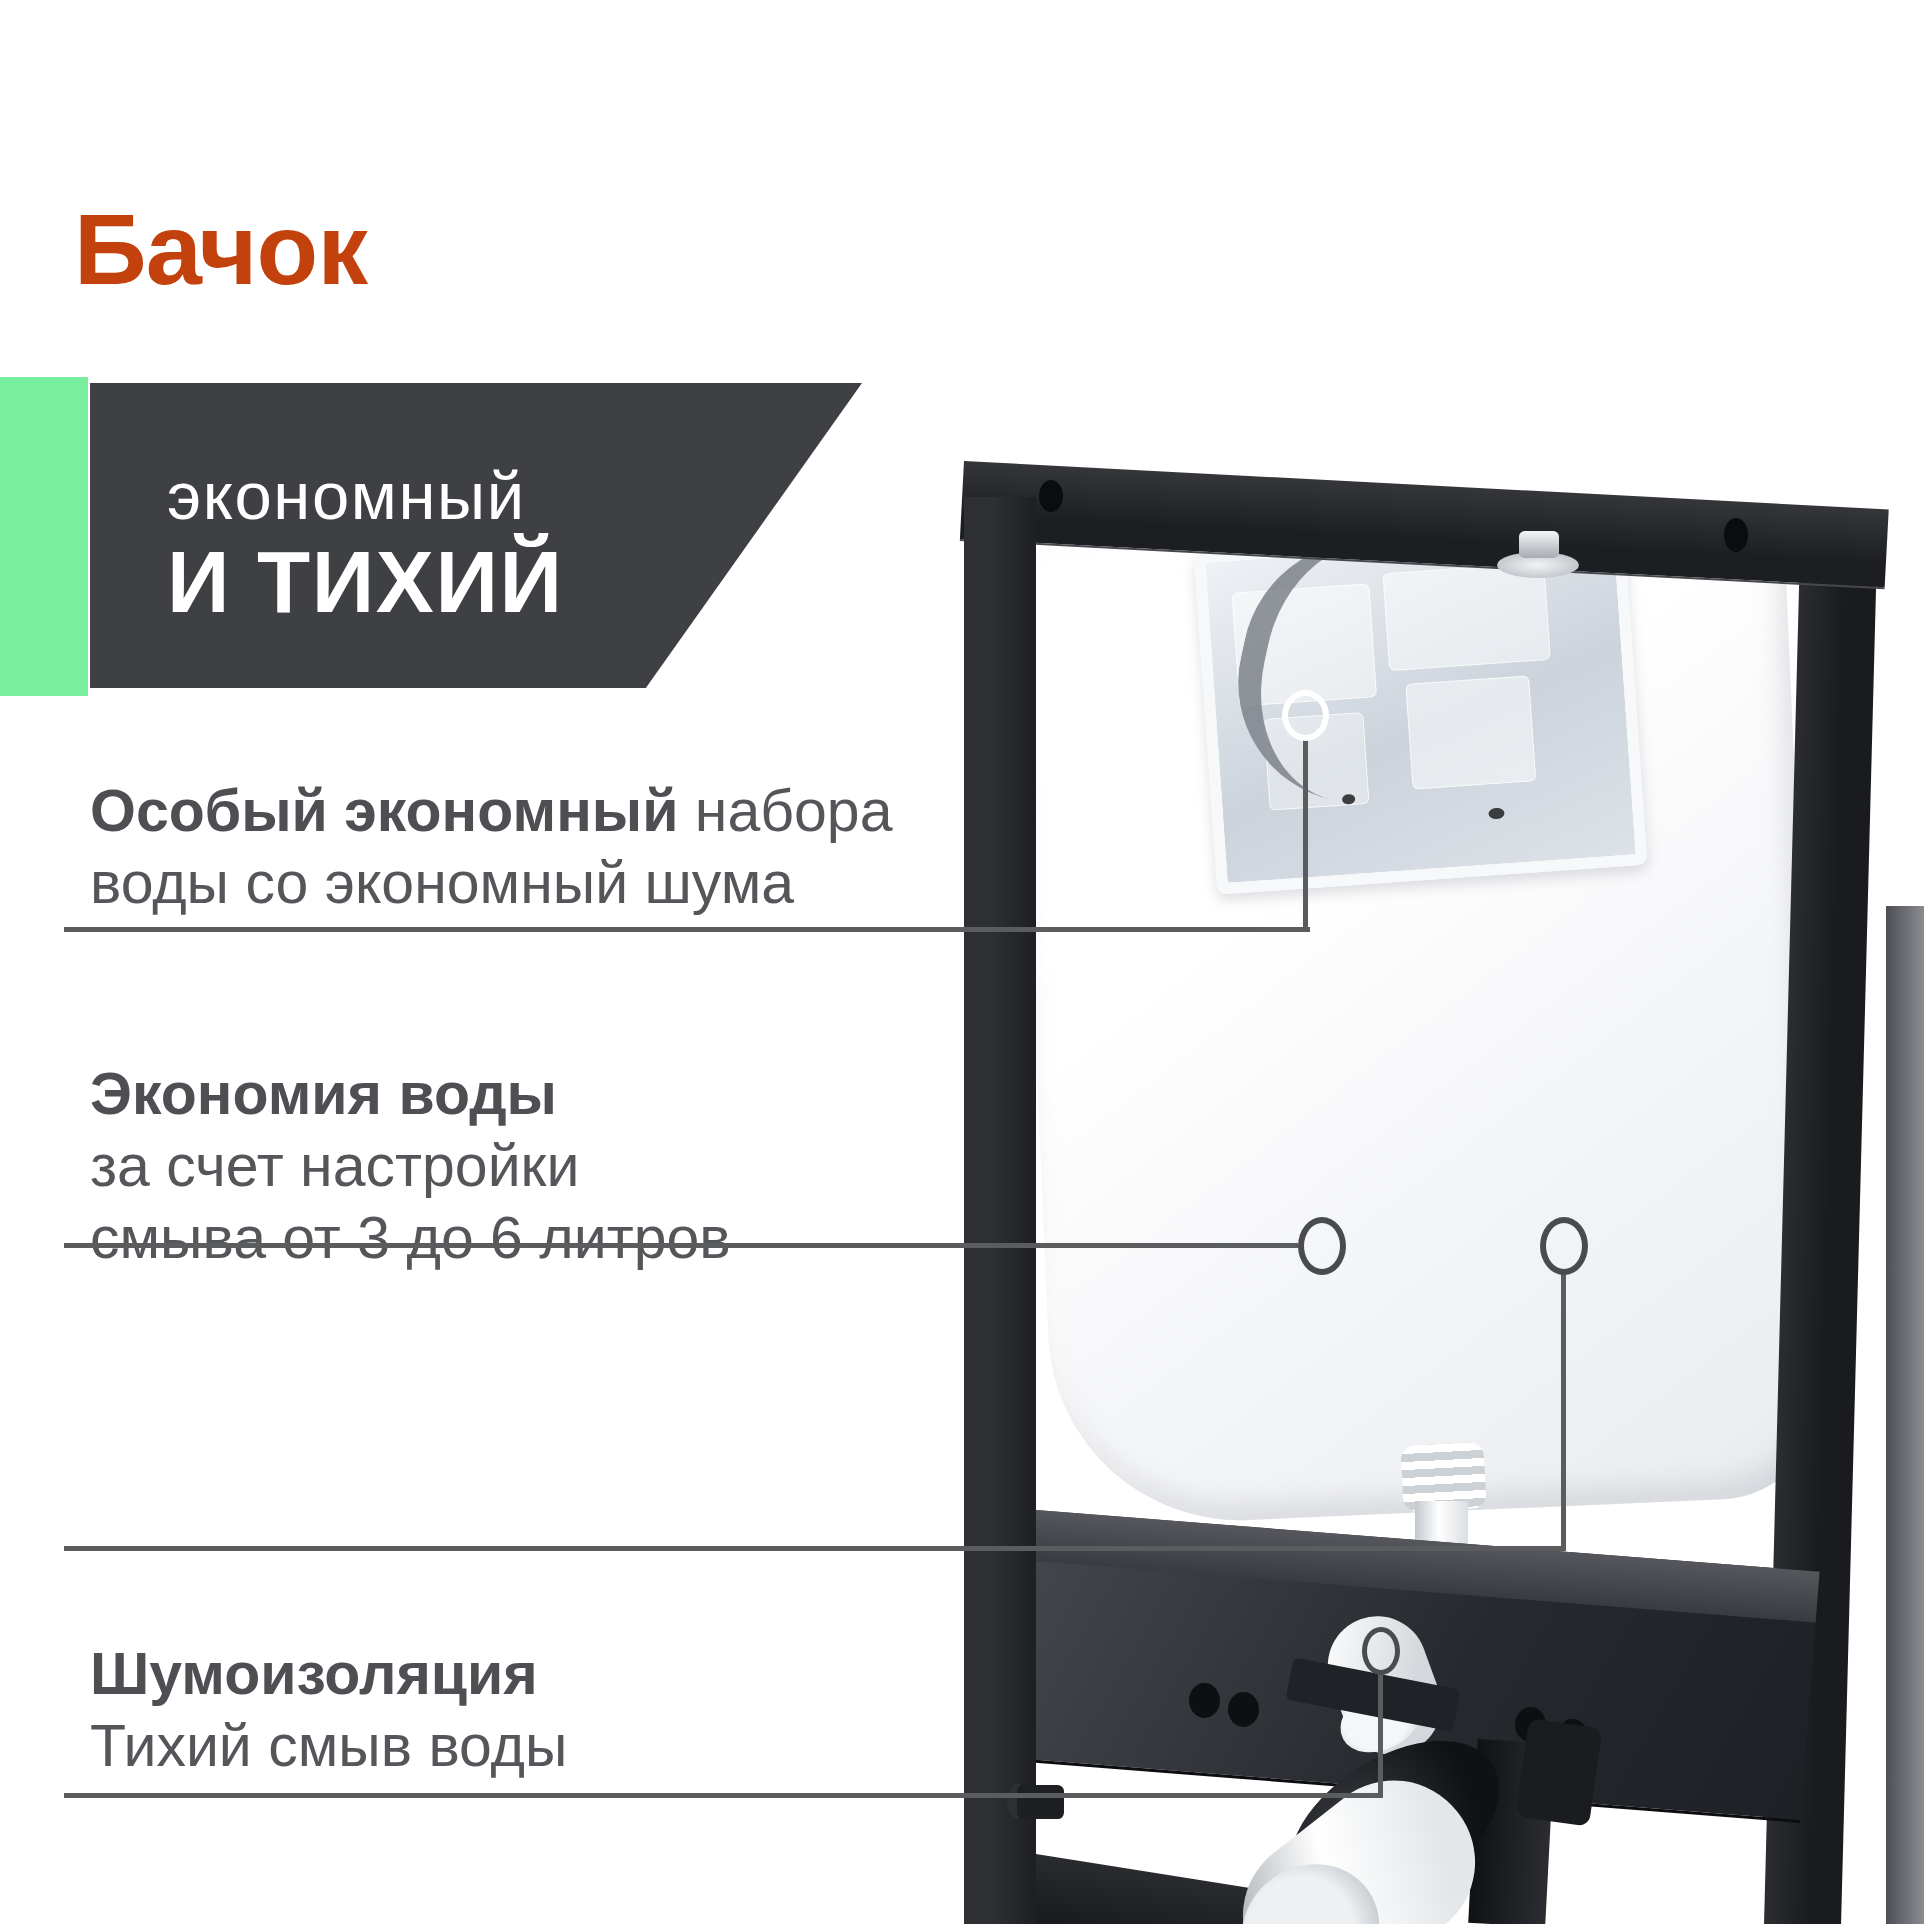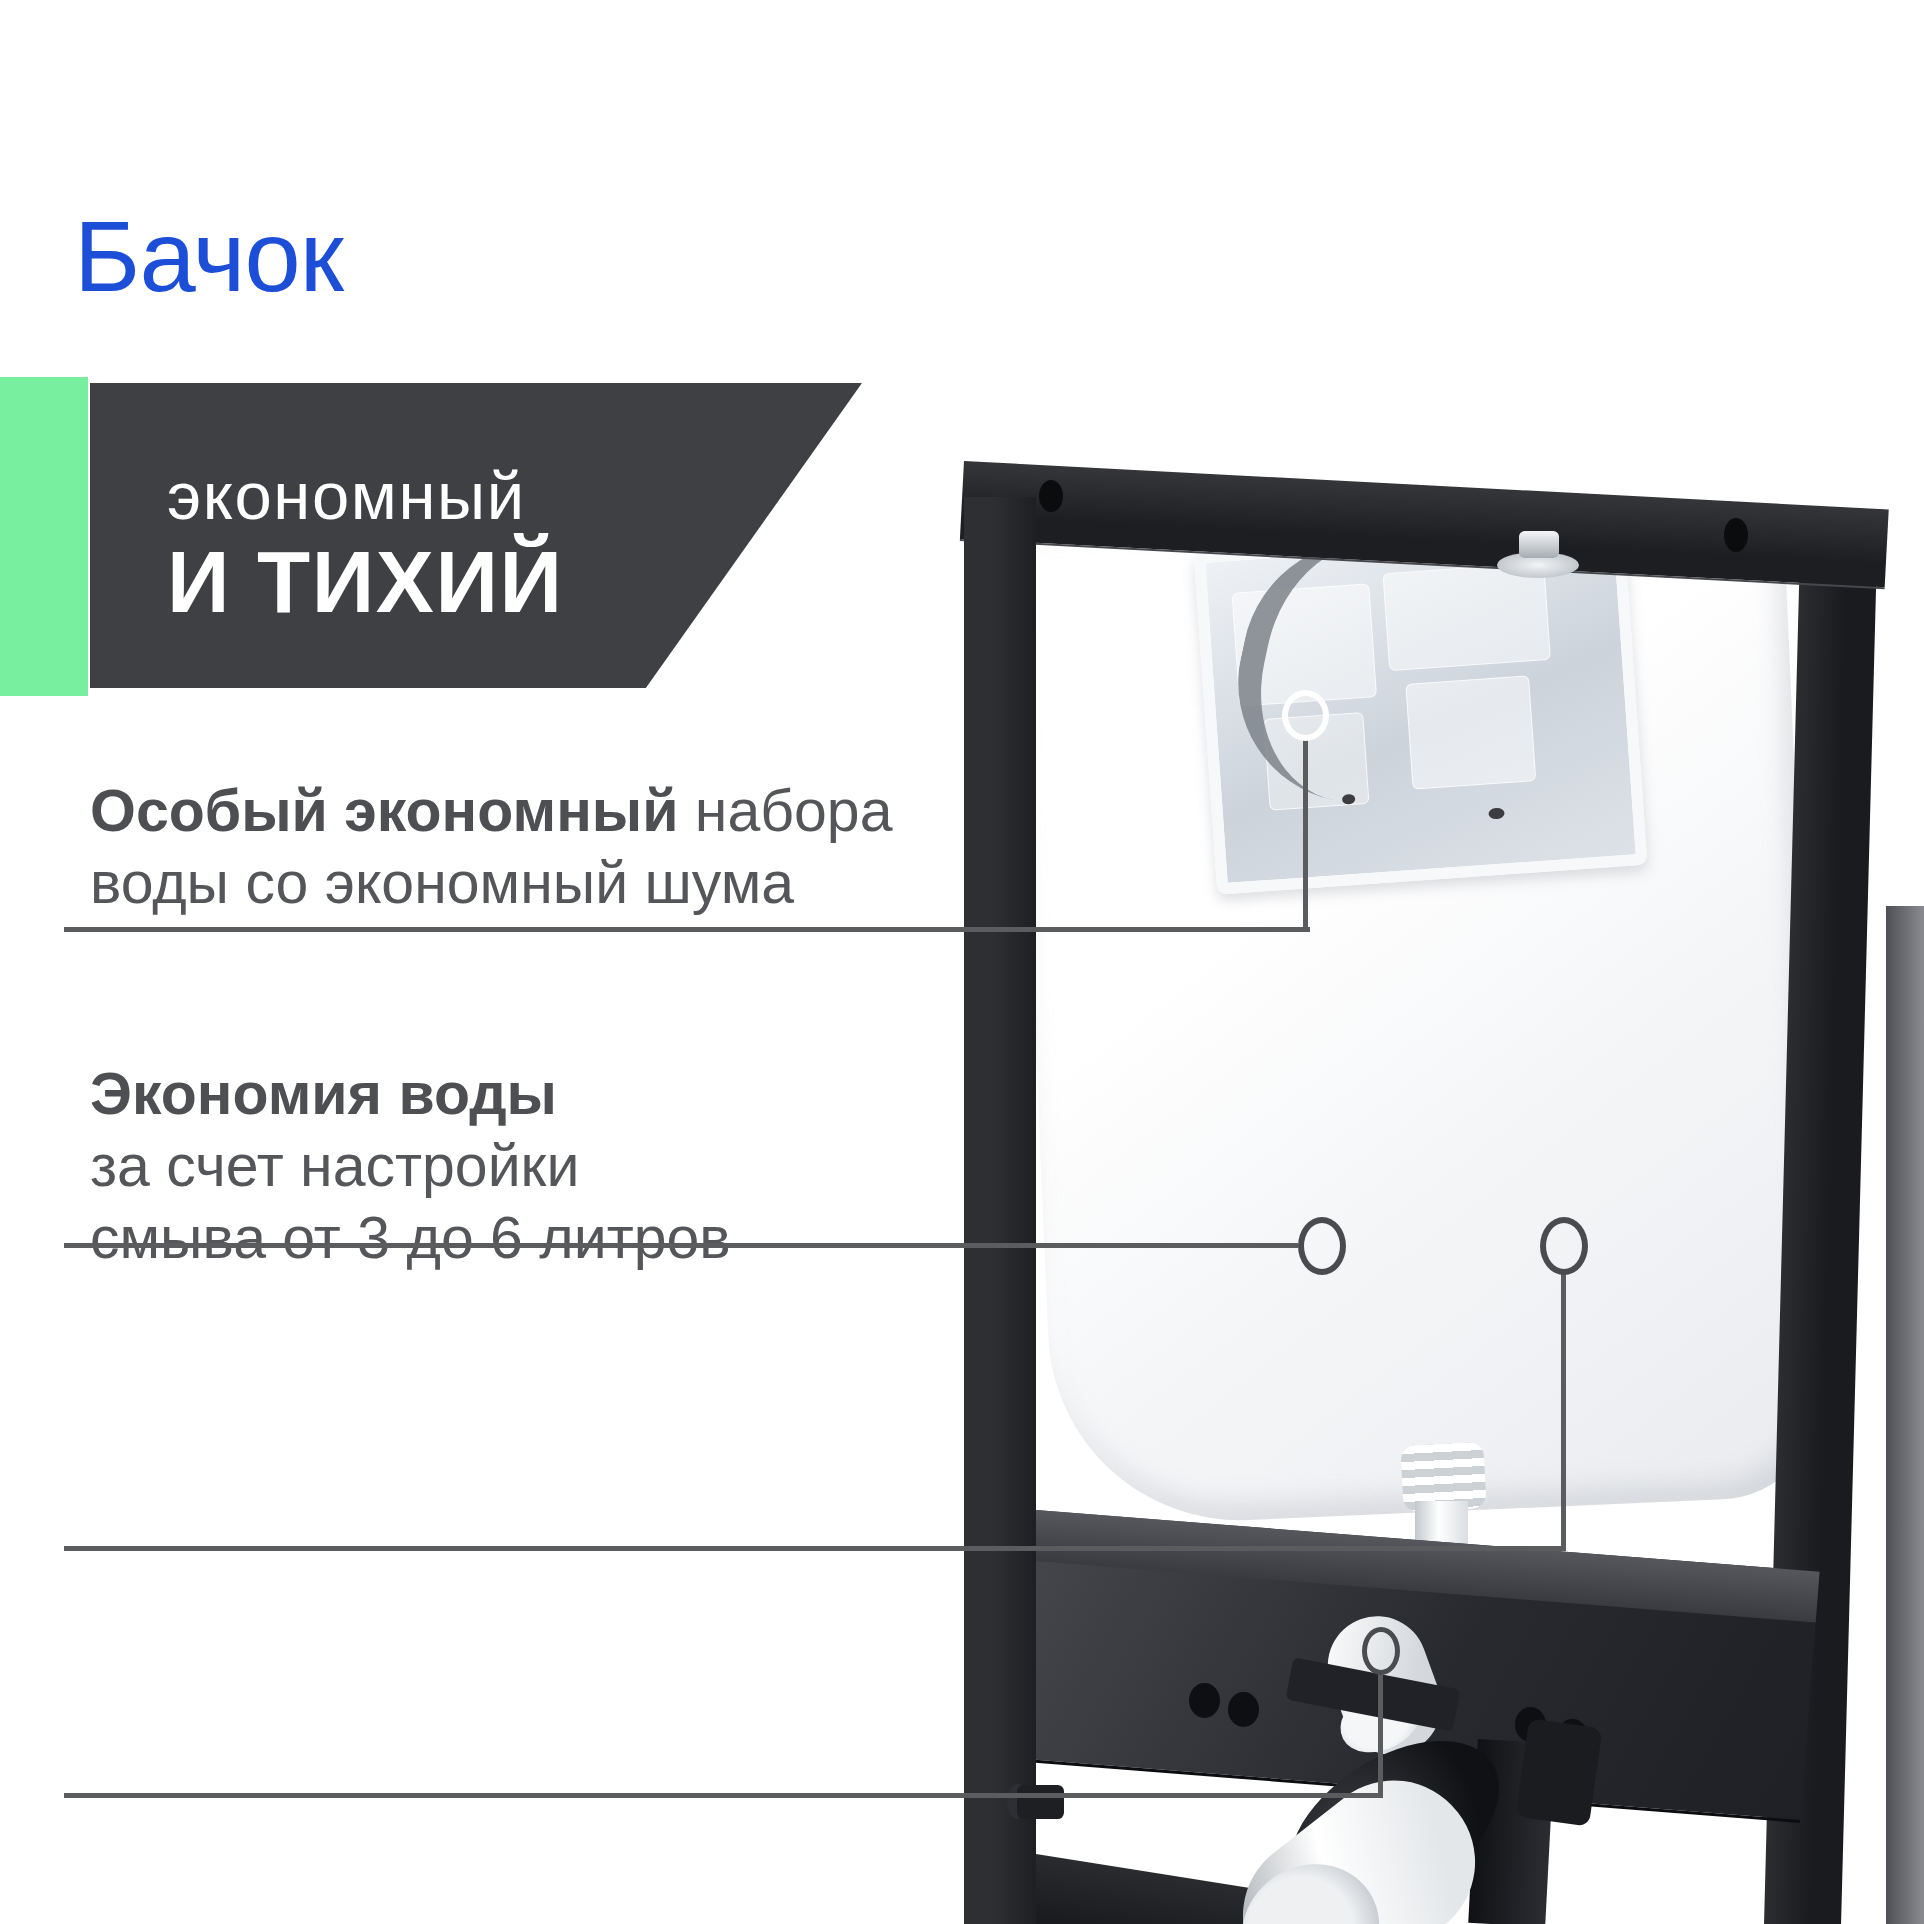--- a/index.html
+++ b/index.html
@@ -3,22 +3,22 @@
 <meta charset="utf-8">
 <style>
   html,body{margin:0;padding:0;background:#ffffff;}
   #stage{
     position:relative;width:1925px;height:1925px;background:#ffffff;
     overflow:hidden;font-family:"Liberation Sans","DejaVu Sans",sans-serif;
   }
   .abs{position:absolute;}
   
   .title{
-    left:74px;top:192px;font-size:101px;font-weight:400;color:#1d4ed8;
-    letter-spacing:-0.8px;z-index:30;margin-top:7px;
+    left:74px;top:192px;font-size:101px;font-weight:700;color:#c2410c;
+    letter-spacing:-0.8px;z-index:30;
   }
   .accent-bar{left:0;top:377px;width:88px;height:319px;z-index:31;}
   .banner{
     left:90px;top:383px;width:772px;height:305px;z-index:30;
     clip-path:polygon(0 0,100% 0,72% 100%,0 100%);
     color:#ffffff;padding:0;box-sizing:border-box;
   }
   .banner-line1{
     position:absolute;left:77px;top:74px;font-size:67px;font-weight:500;
     letter-spacing:1.6px;
@@ -169,20 +169,22 @@
   <div class="abs banner" style="background:#3f4044;">
     <div class="banner-line1">экономный</div>
     <div class="banner-line2">и тихий</div>
   </div>
 
   <p class="abs feature f1"><strong>Особый экономный</strong><span> набора
 воды со экономный шума</span></p>
   <p class="abs feature f2"><strong>Экономия воды</strong><span>
 за счет настройки
 смыва от 3 до 6 литров</span></p>
+  <p class="abs feature f4"><strong>Шумоизоляция</strong><span>
+Тихий смыв воды</span></p>
 
   <div class="abs cl" style="left:64px;top:927px;width:1246px;height:4.8px;"></div>
   <div class="abs cl" style="left:1303px;top:736px;width:4.8px;height:196px;"></div>
   <div class="abs ring" style="left:1282px;top:690px;width:47px;height:51px;border:6.4px solid #ffffff;"></div>
 
   <div class="abs cl" style="left:64px;top:1243px;width:1234px;height:4.8px;"></div>
   <div class="abs ring" style="left:1298px;top:1217px;width:48px;height:58px;border:6.4px solid #4a4b4f;"></div>
 
   <div class="abs ring" style="left:1540px;top:1217px;width:48px;height:58px;border:6.4px solid #4a4b4f;"></div>
   <div class="abs cl" style="left:1561px;top:1274px;width:4.8px;height:277px;"></div>

